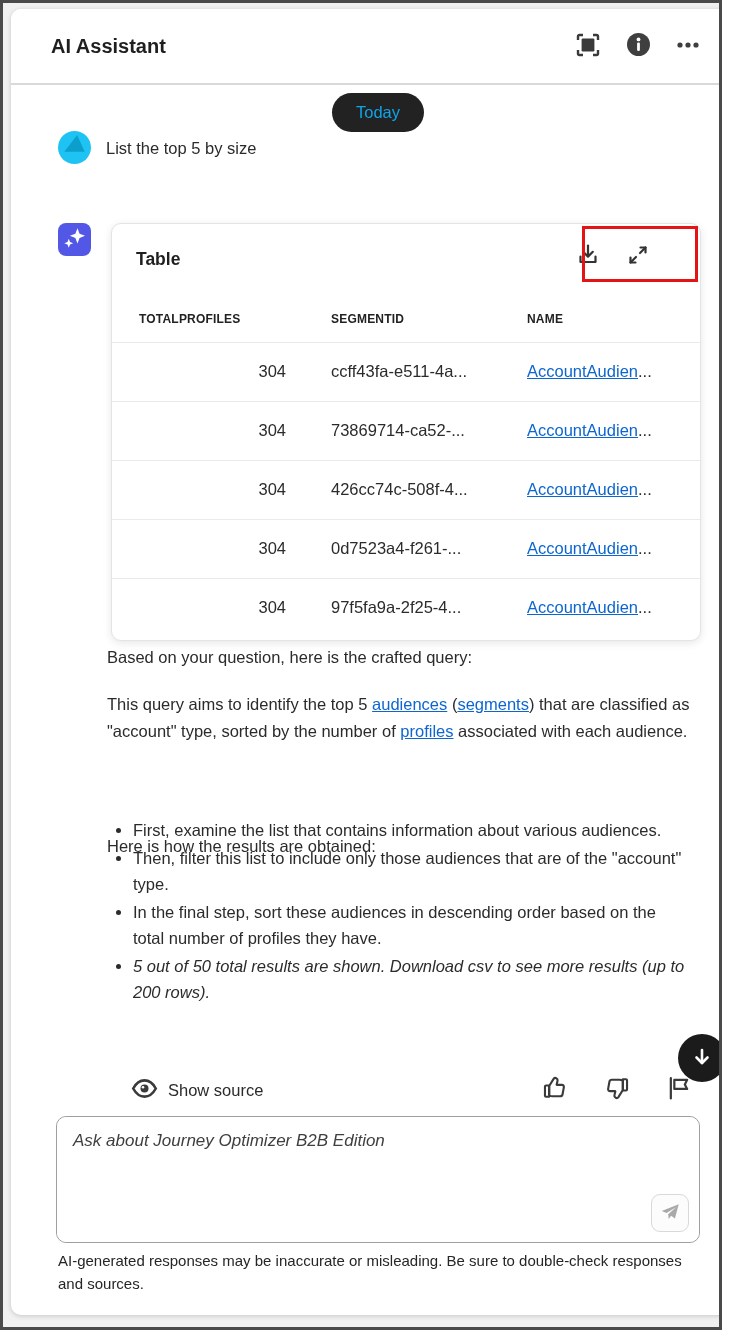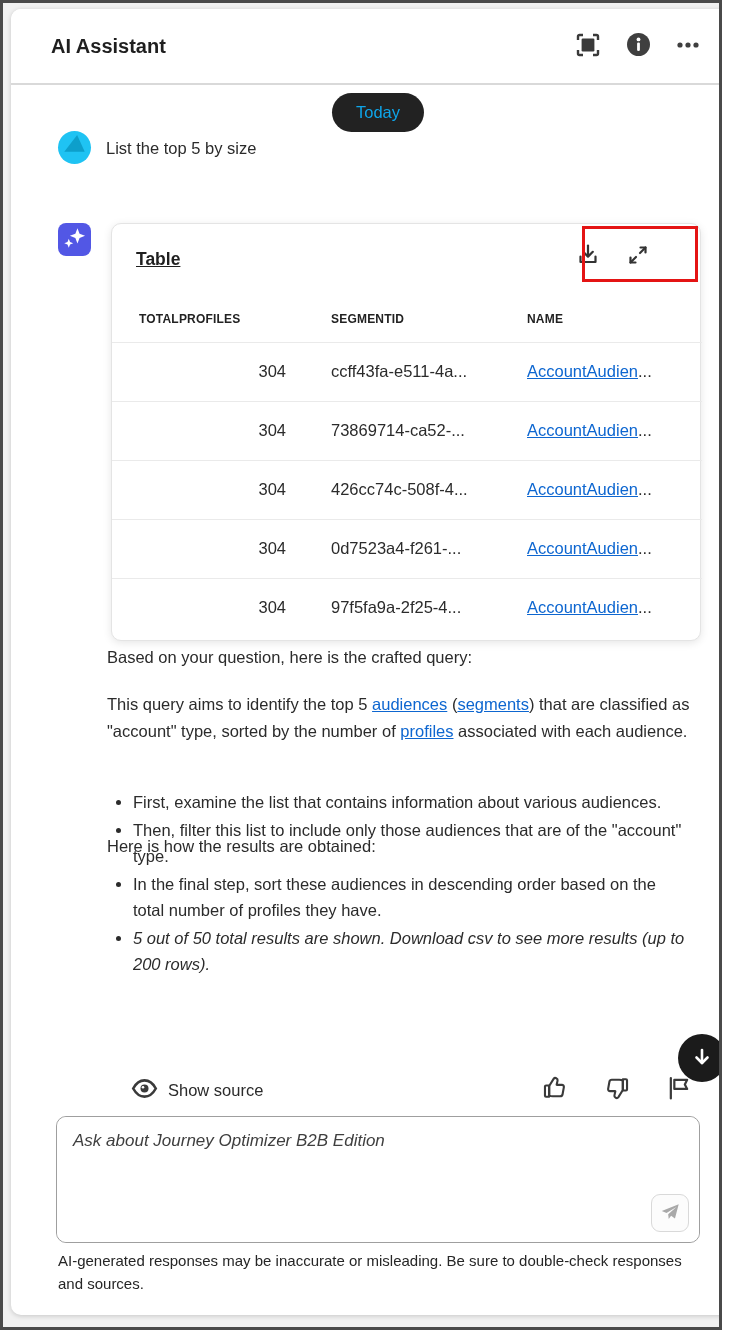--- a/index.html
+++ b/index.html
@@ -15,40 +15,40 @@
 
   
   .date-pill { position:absolute; left:50%; transform:translateX(-50%); top:84px; background:#222; color:#0ea5e9; height:39px; line-height:39px; padding:0 24px; border-radius:20px; font-size:16.5px; }
   .user-avatar { position:absolute; left:47px; top:122px; width:33px; height:33px; border-radius:50%; background:#1fc3f3; overflow:hidden; }
   .user-avatar .shade { position:absolute; inset:0; background:#0d9fcb; clip-path:polygon(58% 12%, 81% 63%, 19% 63%); }
   .user-message { position:absolute; left:95px; top:130px; font-size:16.5px; color:#2b2b2b; }
   .ai-avatar { position:absolute; left:47px; top:214px; width:33px; height:33px; border-radius:8px; background:#5257e5; display:flex; align-items:center; justify-content:center; }
 
   
   .table-card { position:absolute; left:100px; top:214px; width:590px; height:418px; background:#fff; border:1px solid #e4e4e4; border-radius:10px; box-shadow:0 2px 8px rgba(0,0,0,.10); }
-  .card-title { position:absolute; left:24px; top:25px; font-size:17.5px; font-weight:700; color:#1f1f1f;text-decoration:underline; }
+  .card-title { position:absolute; left:24px; top:25px; font-size:17.5px; font-weight:700; color:#1f1f1f; }
   .card-actions { position:absolute; right:48px; top:18px; display:flex; gap:22px; }
   .card-actions .icon-btn { width:28px; height:28px; }
   .annotation-box { position:absolute; left:470px; top:2px; width:116px; height:56px; border:3px solid #e41414; pointer-events:none; }
   .result-table { position:absolute; left:0; top:72px; width:100%; border-collapse:collapse; table-layout:fixed; }
   .result-table th { height:46px; text-align:left; font-size:12px; font-weight:700; color:#222; letter-spacing:.2px; vertical-align:middle; }
   .result-table td { height:59px; font-size:16.5px; color:#2b2b2b; vertical-align:middle; border-top:1px solid #eaeaea; }
   .th-c1 { padding-left:27px; } .th-c2,.th-c3 { padding-left:19px; }
   .td-c1 { text-align:right; padding-right:26px; }
   .td-c2,.td-c3 { padding-left:19px; }
   .name-link { color:#0d66d0; text-decoration:underline; }
   .name-suffix { color:#2b2b2b; text-decoration:none; }
 
   
   .text-block { position:absolute; left:96px; width:596px; font-size:16.5px; color:#2b2b2b; line-height:26.5px; }
   .intro-line { top:635px; }
   .query-paragraph { top:682px; }
   .query-paragraph a { color:#0d66d0; text-decoration:underline; }
   .steps-heading { top:784px;margin-top:40px; }
-  .bullet-list-wrap { top:780px; }
+  .bullet-list-wrap { top:808px; }
   .bullet-list-wrap ul { padding-left:26px; width:578px; }
   .bullet-list-wrap li { margin-bottom:1px; }
   .bullet-italic { font-style:italic; }
 
   
   .response-footer { position:absolute; left:112px; right:52px; top:1066px; height:34px; }
   .show-source-btn { position:absolute; left:8px; top:0; display:flex; align-items:center; gap:10px; background:transparent; border:none; cursor:pointer; font-size:16.5px; color:#2b2b2b; padding:0; font-family:inherit; }
   .feedback-icons { position:absolute; right:0; top:0; display:flex; gap:34px; }
   .feedback-icons .icon-btn { width:28px; height:28px; }
 

